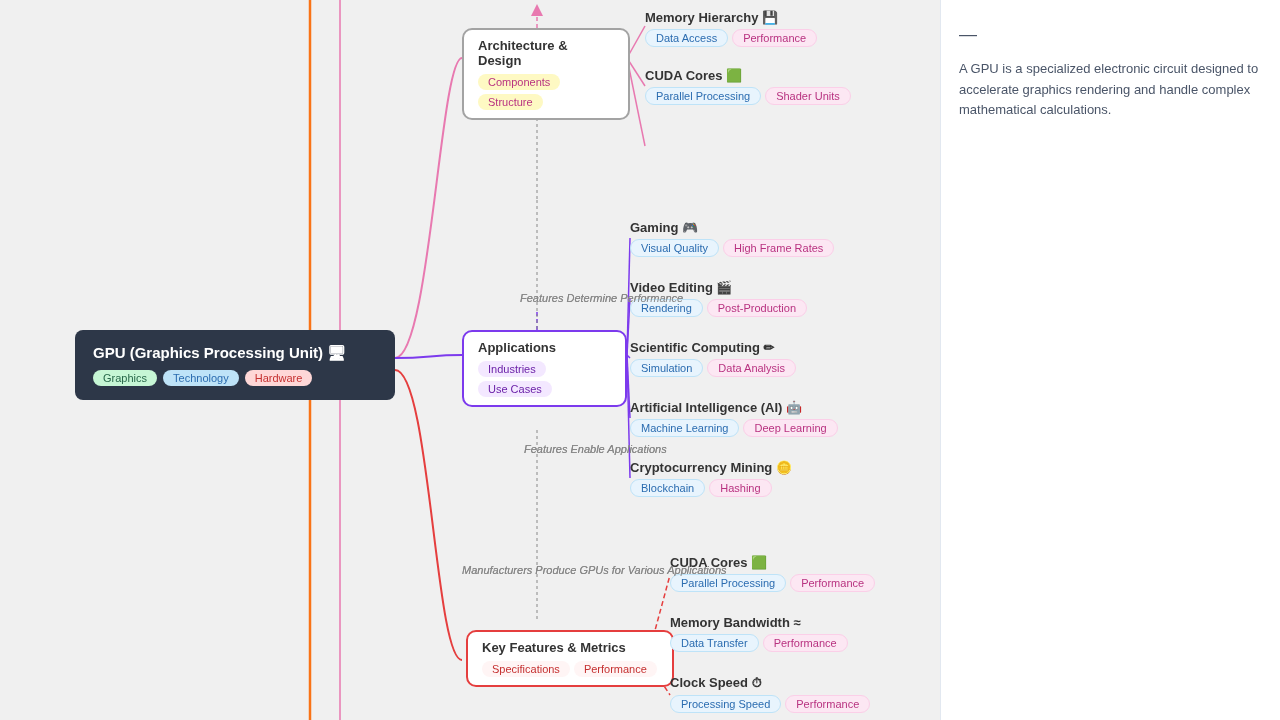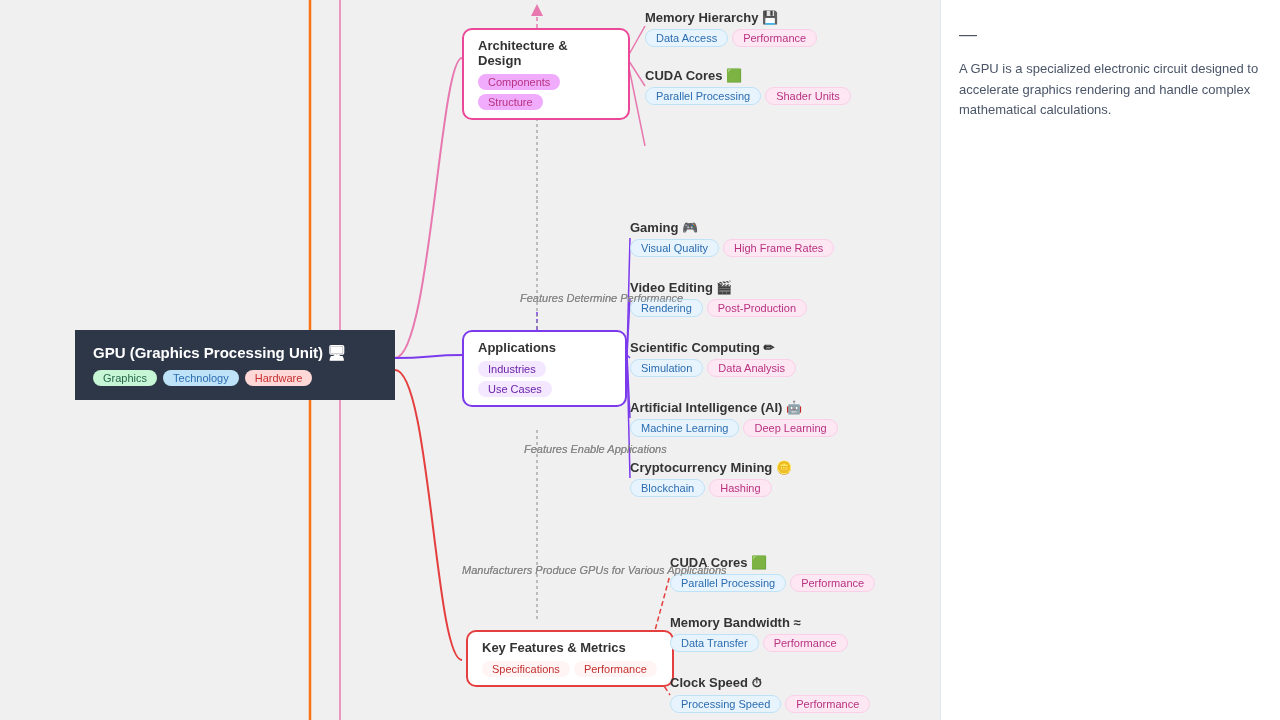--- a/index.html
+++ b/index.html
@@ -34,37 +34,37 @@
       padding: 8px 14px;
       font-size: 13px;
       font-weight: 600;
       cursor: pointer;
       user-select: none;
     }
 
     .node-gpu {
       background: #2d3748;
       color: #fff;
-      border-radius: 0;
+      border-radius: 8px;
       padding: 14px 18px;
       left: 75px;
       top: 330px;
       width: 320px;
     }
 
     .node-gpu .node-title {
       font-size: 15px;
       font-weight: 700;
       color: #fff;
       margin-bottom: 8px;
     }
 
     .node-arch {
       background: #fff;
-      border: 2px solid #ec4899;
+      border: 2px solid #a3a3a3;
       color: #333;
       left: 462px;
       top: 28px;
       width: 165px;
     }
 
     .node-apps {
       background: #fff;
       border: 2px solid #7c3aed;
       color: #333;
@@ -128,21 +128,21 @@
     .gpu-tag-hw { background: #fed7d7; color: #c53030; }
 
     
     .node-tags { display: flex; gap: 4px; margin-top: 6px; flex-wrap: wrap; }
     .node-tag {
       border-radius: 10px;
       padding: 2px 10px;
       font-size: 11px;
       font-weight: 500;
     }
-    .node-tag-pink { background: #f0abfc; color: #b83280; }
+    .node-tag-pink { background: #fef9c3; color: #b83280; }
     .node-tag-purple { background: #f3e8ff; color: #6b21a8; }
     .node-tag-red { background: #fff5f5; color: #c53030; }
 
     
     .right-panel {
       position: absolute;
       right: 0;
       top: 0;
       width: 340px;
       height: 720px;

